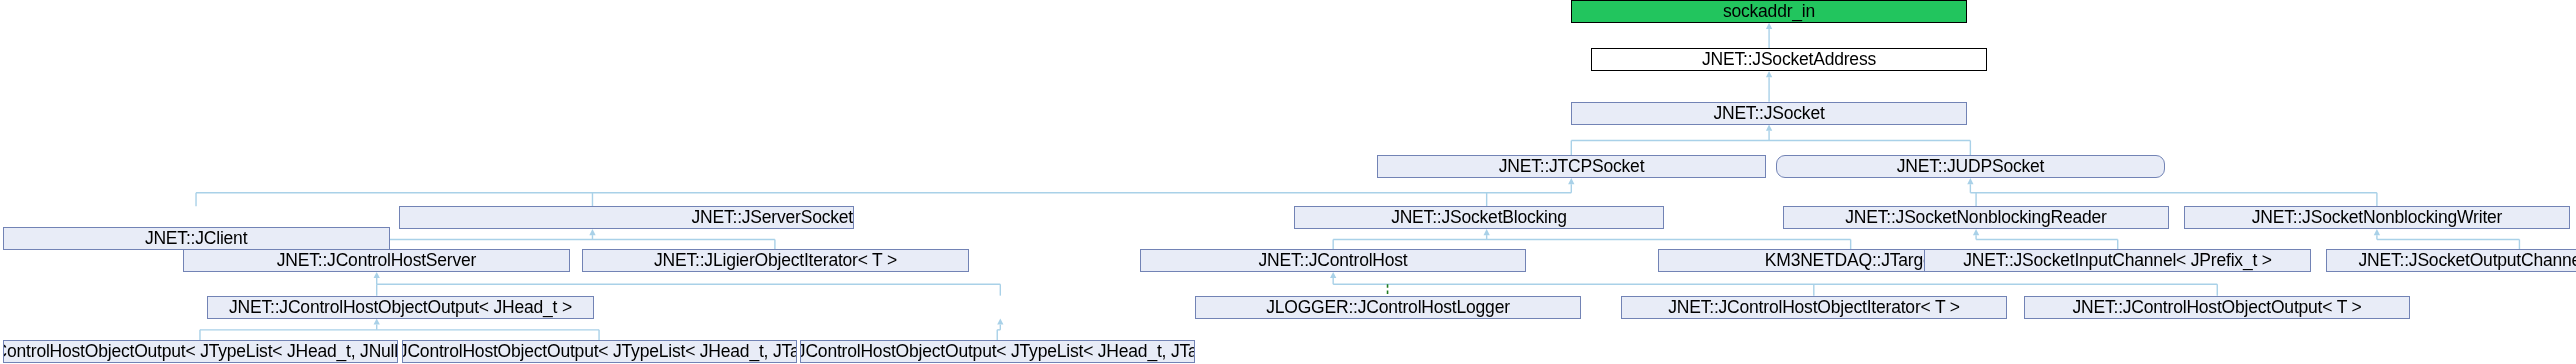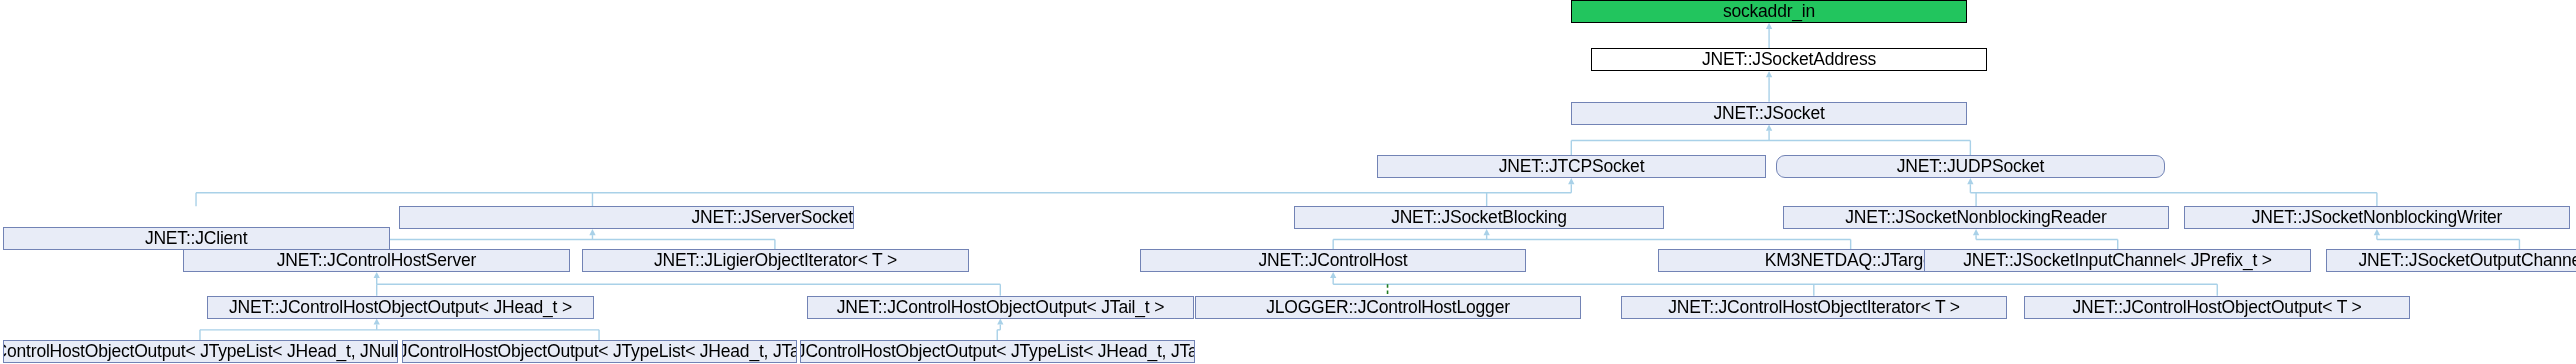--- a/index.html
+++ b/index.html
@@ -163,23 +163,20 @@
     </div>
     <div class="node cls" style="left: 1924px; top: 249px; width: 387px; height: 23px;">
       <span>JNET::JSocketInputChannel&lt; JPrefix_t &gt;</span>
     </div>
     <div class="node cls" style="left: 2326px; top: 249px; width: 387px; height: 23px;">
       <span>JNET::JSocketOutputChannel&lt; JPrefix_t &gt;</span>
     </div>
     <div class="node cls" style="left: 183px; top: 296px; width: 387px; height: 23px; margin-left: 24px;">
       <span>JNET::JControlHostObjectOutput&lt; JHead_t &gt;</span>
     </div>
-    <div class="node cls" style="left: 807px; top: 296px; width: 387px; height: 23px;">
-      <span>JNET::JControlHostObjectOutput&lt; JTail_t &gt;</span>
-    </div>
     <div class="node cls" style="left: 1195px; top: 296px; width: 386px; height: 23px;">
       <span>JLOGGER::JControlHostLogger</span>
     </div>
     <div class="node cls" style="left: 1621px; top: 296px; width: 386px; height: 23px;">
       <span>JNET::JControlHostObjectIterator&lt; T &gt;</span>
     </div>
     <div class="node cls" style="left: 2024px; top: 296px; width: 386px; height: 23px;">
       <span>JNET::JControlHostObjectOutput&lt; T &gt;</span>
     </div>
     <div class="node cls" style="left: 2.6px; top: 340px; width: 395px; height: 23px;">

